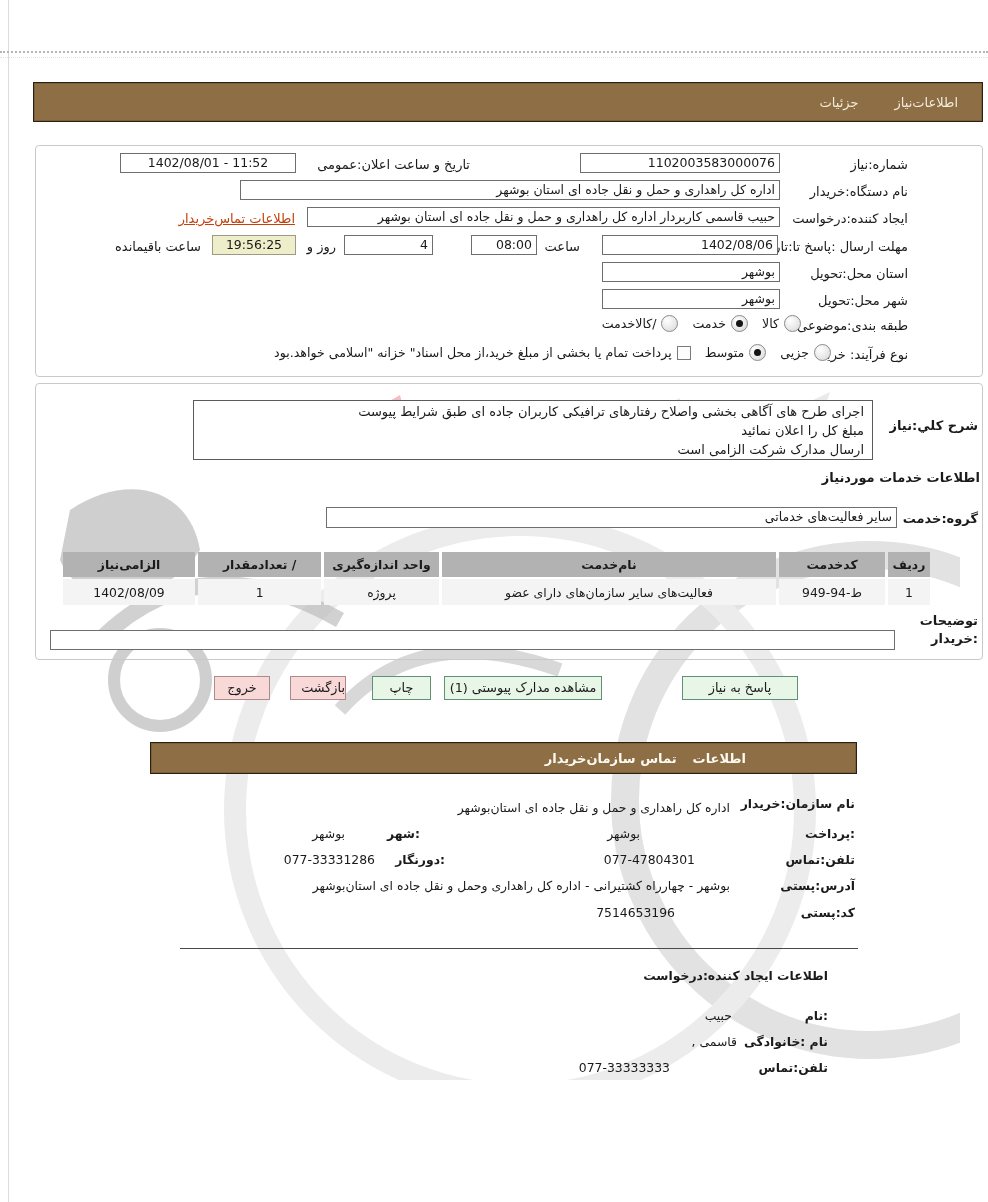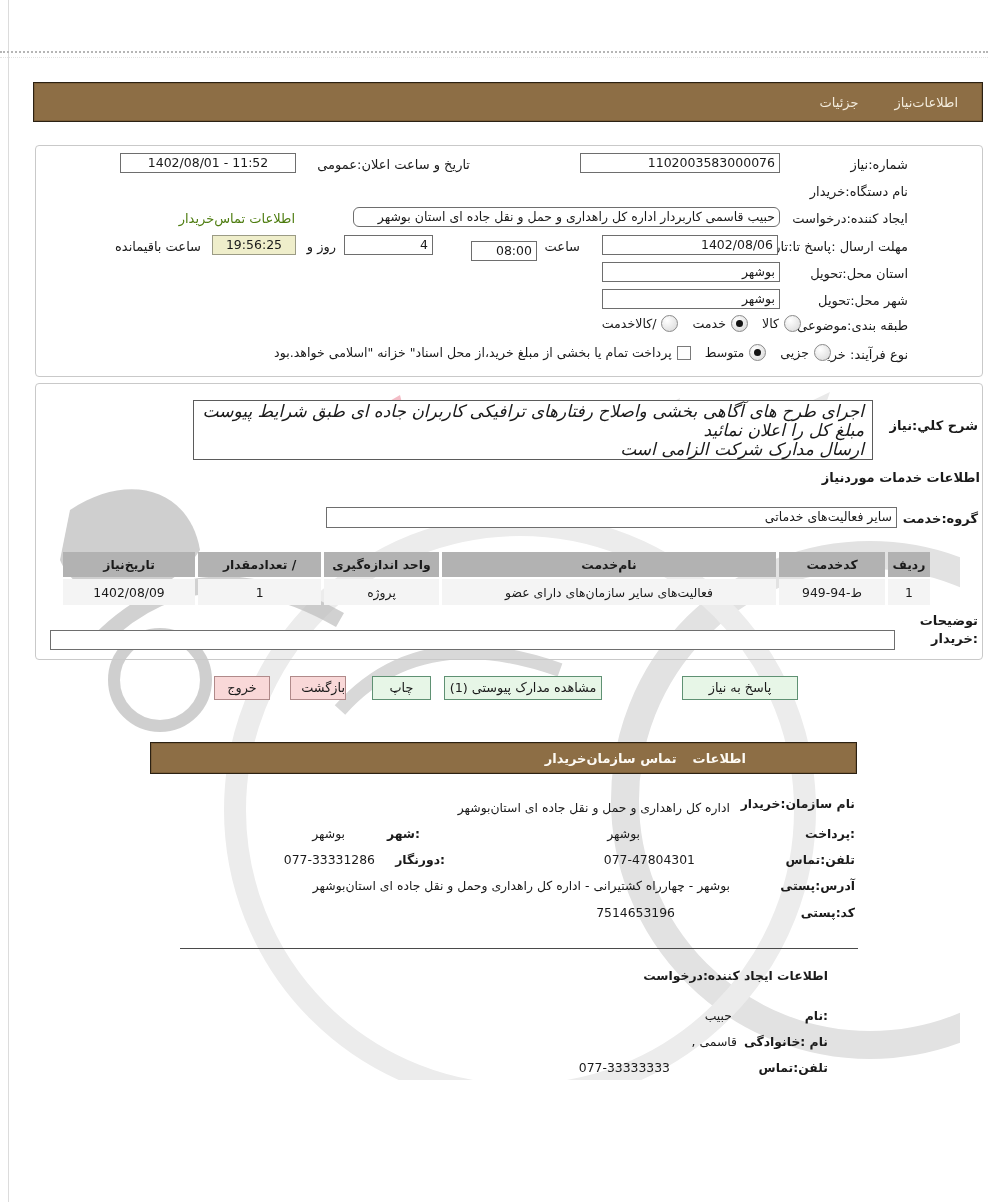--- a/index.html
+++ b/index.html
@@ -20,29 +20,29 @@
   .box2{left:35px;top:383px;width:946px;height:275px;}
   .lbl{font-size:13px;white-space:nowrap;}
   .b{font-weight:bold;}
   .inp{box-sizing:border-box;height:20px;border:1px solid #6e6e6e;background:#fff;font-size:12.5px;
        line-height:18px;padding:0 4px;white-space:nowrap;overflow:hidden;}
   .inp.rtl{text-align:right;}
   .inp.ltr{direction:ltr;text-align:right;}
   .inp.center{text-align:center;direction:ltr;}
   .hl{box-sizing:border-box;height:20px;border:1px solid #9b9b85;background:#efeecb;font-size:12.5px;line-height:18px;
       text-align:center;direction:ltr;}
-  .link{color:#4d7c0f;font-size:13px;white-space:nowrap;cursor:pointer;}
+  .link{color:#c2410c;font-size:13px;white-space:nowrap;cursor:pointer;text-decoration:underline;}
   .radio{width:15px;height:15px;border-radius:50%;border:1px solid #8a8a8a;
          background:radial-gradient(circle at 35% 30%,#ffffff,#d7d7d7);display:inline-block;position:relative;flex:0 0 auto;}
   .radio.checked::after{content:"";position:absolute;left:4px;top:4px;right:4px;bottom:4px;background:#141414;border-radius:50%;}
   .checkbox{width:12px;height:12px;border:1px solid #7a7a7a;background:#fdfdfd;display:inline-block;flex:0 0 auto;}
   .optgroup{display:flex;direction:rtl;align-items:center;font-size:12.6px;white-space:nowrap;}
   .optgroup .gap{width:14px;}
   .optgroup .sgap{width:5px;}
-  .txtarea{box-sizing:border-box;border:1px solid #5b5b5b;background:#fff;padding:1px 8px;font-size:17px;line-height:19px;text-align:right;font-style:italic;}
+  .txtarea{box-sizing:border-box;border:1px solid #5b5b5b;background:#fff;padding:1px 8px;font-size:13px;line-height:19px;text-align:right;}
   .btn{box-sizing:border-box;height:24px;font-size:12.8px;line-height:21px;text-align:center;cursor:pointer;white-space:nowrap;}
   .btn.green{background:#e7f6e7;border:1px solid #5f9173;}
   .btn.red{background:#f9d8d8;border:1px solid #b08a8a;}
   table.svc{border-collapse:separate;border-spacing:3px 2px;width:873px;direction:rtl;font-size:12.4px;}
   table.svc th{background:#b2b2b2;font-weight:bold;height:25px;padding:0 4px;white-space:nowrap;}
   table.svc td{background:#f4f4f4;height:26px;text-align:center;padding:0 4px;white-space:nowrap;}
   .hr{border-top:1px solid #4a4a4a;height:0;}
   .small{font-size:12.4px;}
 </style>
 </head>
@@ -72,29 +72,30 @@
   </div>
 
   <div class="box box1"></div>
 
   <span class="lbl" style="right:80px;top:157px;">شماره:نیاز</span>
   <div class="inp ltr" style="right:208px;top:153px;width:200px;">1102003583000076</div>
   <span class="lbl" style="right:518px;top:157px;">تاریخ و ساعت اعلان:عمومی</span>
   <div class="inp center" style="right:692px;top:153px;width:176px;">1402/08/01 - 11:52</div>
 
   <span class="lbl" style="right:80px;top:184px;">نام دستگاه:خریدار</span>
+  <div class="inp rtl" style="right:208px;top:180px;width:540px;">اداره کل راهداری و حمل و نقل جاده ای استان بوشهر</div>
 
   <span class="lbl" style="right:80px;top:211px;">ایجاد کننده:درخواست</span>
-  <div class="inp rtl" style="right:208px;top:207px;width:427px;border-radius:6px;">حبیب قاسمی کاربردار اداره کل راهداری و حمل و نقل جاده ای استان بوشهر</div>
+  <div class="inp rtl" style="right:208px;top:207px;width:473px;">حبیب قاسمی کاربردار اداره کل راهداری و حمل و نقل جاده ای استان بوشهر</div>
   <span class="link" style="right:693px;top:211px;">اطلاعات تماس‌خریدار</span>
 
   <span class="lbl" style="right:80px;top:239px;">مهلت ارسال :پاسخ تا:تاریخ</span>
   <div class="inp ltr" style="right:210px;top:235px;width:176px;text-align:right;">1402/08/06</div>
   <span class="lbl" style="right:408px;top:239px;">ساعت</span>
-  <div class="inp ltr" style="right:451px;top:235px;width:66px;margin-top:6px;">08:00</div>
+  <div class="inp ltr" style="right:451px;top:235px;width:66px;">08:00</div>
   <div class="inp ltr" style="right:555px;top:235px;width:89px;">4</div>
   <span class="lbl" style="right:652px;top:239px;">روز و</span>
   <div class="hl" style="right:692px;top:235px;width:84px;">19:56:25</div>
   <span class="lbl" style="right:787px;top:239px;">ساعت باقیمانده</span>
 
   <span class="lbl" style="right:80px;top:266px;">استان محل:تحویل</span>
   <div class="inp rtl" style="right:208px;top:262px;width:178px;">بوشهر</div>
 
   <span class="lbl" style="right:80px;top:293px;">شهر محل:تحویل</span>
   <div class="inp rtl" style="right:208px;top:289px;width:178px;">بوشهر</div>
@@ -153,21 +154,21 @@
           <col style="width:14%">
           <col style="width:15%">
       </colgroup>
       <tbody>
           <tr>
         <th>ردیف</th>
         <th>کدخدمت</th>
         <th>نام‌خدمت</th>
         <th>واحد اندازه‌گیری</th>
         <th>/ تعدادمقدار</th>
-        <th>تاریخ‌نیاز</th>
+        <th>الزامی‌نیاز</th>
       </tr>
       <tr>
         <td>1</td>
         <td dir="ltr">949-94-ط</td>
         <td>فعالیت‌های سایر سازمان‌های دارای عضو</td>
         <td>پروژه</td>
         <td>1</td>
         <td dir="ltr">1402/08/09</td>
       </tr>
     </tbody>

